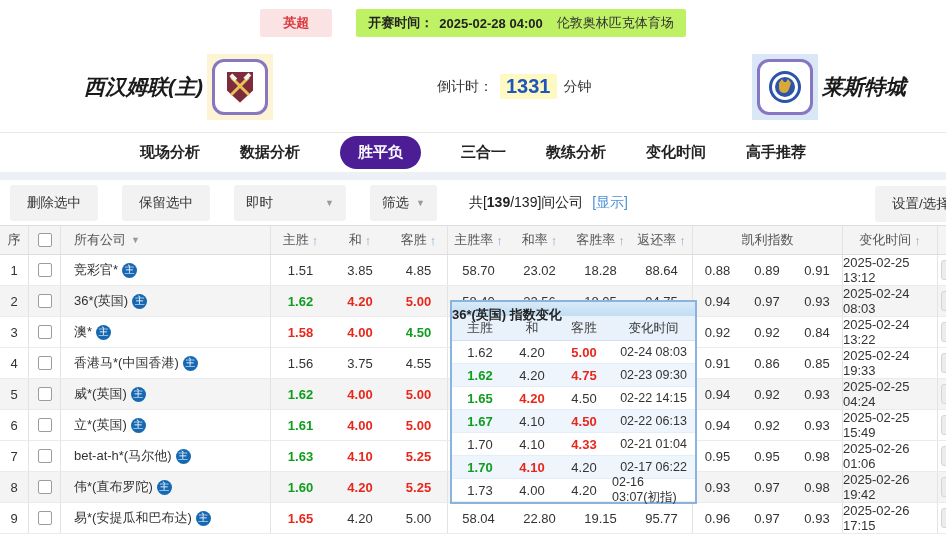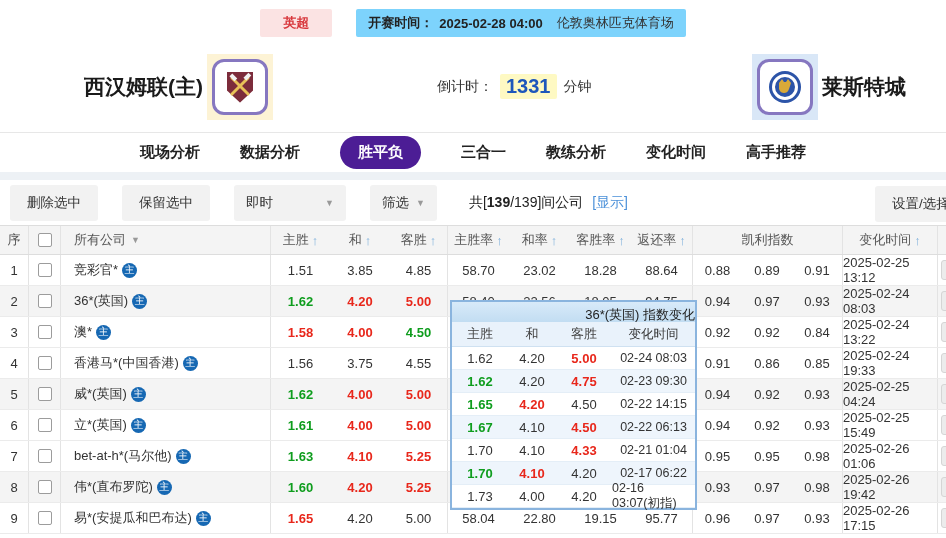--- a/index.html
+++ b/index.html
@@ -4,28 +4,28 @@
 <style>
   * { margin:0; padding:0; box-sizing:border-box; }
   html,body { width:946px; height:538px; overflow:hidden; background:#fff;
     font-family:"Liberation Sans","DejaVu Sans",sans-serif; color:#333; }
   .stage { position:relative; width:946px; height:538px; background:#fff; }
 
   
   .topbar { position:absolute; top:9px; left:0; right:0; display:flex; justify-content:center; align-items:stretch; }
   .league-badge { background:#fbe3e3; color:#d8383d; font-weight:bold; font-size:13px;
     padding:5px 23px; border-radius:2px; display:flex; align-items:center; }
-  .info-bar { background:#7dd3fc; border-radius:2px; padding:5px 12px; font-size:13px;
+  .info-bar { background:#bef264; border-radius:2px; padding:5px 12px; font-size:13px;
     display:flex; align-items:center; gap:6px;margin-left:24px; }
   .info-bar .strong { font-weight:bold; color:#222; }
   .info-bar .venue { color:#333; margin-left:8px; }
 
   
   .match-header { position:absolute; top:44px; left:0; right:0; height:88px; }
-  .team { position:absolute; display:flex; align-items:center; gap:4px; top:10px; }
+  .team { position:absolute; display:flex; align-items:center; gap:4px; top:10px;font-style:italic; }
   .team.home { left:84px; }
   .team.away { right:40px; }
   .team-name { font-size:21px; font-weight:bold; color:#1a1a1a; }
   .logo-tile { width:66px; height:66px; display:flex; align-items:center; justify-content:center; }
   .logo-tile.home-tile { background:#fdf3d5; }
   .logo-tile.away-tile { background:#d9e7f7; }
   .logo-inner { width:56px; height:56px; background:#fff; border:3px solid #8677c0; border-radius:12px;
     display:flex; align-items:center; justify-content:center; }
   .countdown { position:absolute; left:437px; top:30px; display:flex; align-items:center; gap:7px; font-size:14px; color:#333; }
   .countdown .num { background:#fef9c3; color:#1d56bb; font-weight:bold; font-size:20px; padding:1px 6px; border-radius:2px; }
@@ -75,21 +75,21 @@
   .home-badge { width:15px; height:15px; border-radius:50%; background:#1668b3; color:#fff; font-size:10px;
     display:inline-flex; align-items:center; justify-content:center; margin-left:4px; flex:none; }
   .c-k { color:#333; }
   .c-g { color:#0f9d1e; font-weight:bold; }
   .c-r { color:#e8271b; font-weight:bold; }
   .sliver-btn { width:10px; height:20px; background:#ececec; border:1px solid #d5d5d5; border-radius:3px; margin-left:3px; }
 
   
   .popup { position:absolute; left:450px; top:300px; width:247px; background:#fff;
     border:2px solid #8ab4de; z-index:5; }
-  .popup-title { height:20px; line-height:26px; text-align:right; font-weight:normal; font-size:13px; color:#222;
+  .popup-title { height:14px; line-height:26px; text-align:left; font-weight:bold; font-size:13px; color:#222;
     background:linear-gradient(#d8eaf9,#c2ddf2); }
   .prow { display:flex; align-items:center; height:23px; font-size:13px; border-bottom:1px solid #e4eef7; }
   .prow.phead { height:25px; background:#e9f2fb; color:#444; border-bottom:1px solid #cfe1f1; }
   .prow.peven { background:#eef5fc; }
   .pc { display:flex; align-items:center; justify-content:center; }
   .pc0 { width:56px; } .pc1 { width:48px; } .pc2 { width:56px; } .pc3 { width:83px; font-size:12.5px; color:#333; }
 </style>
 </head>
 <body>
 

